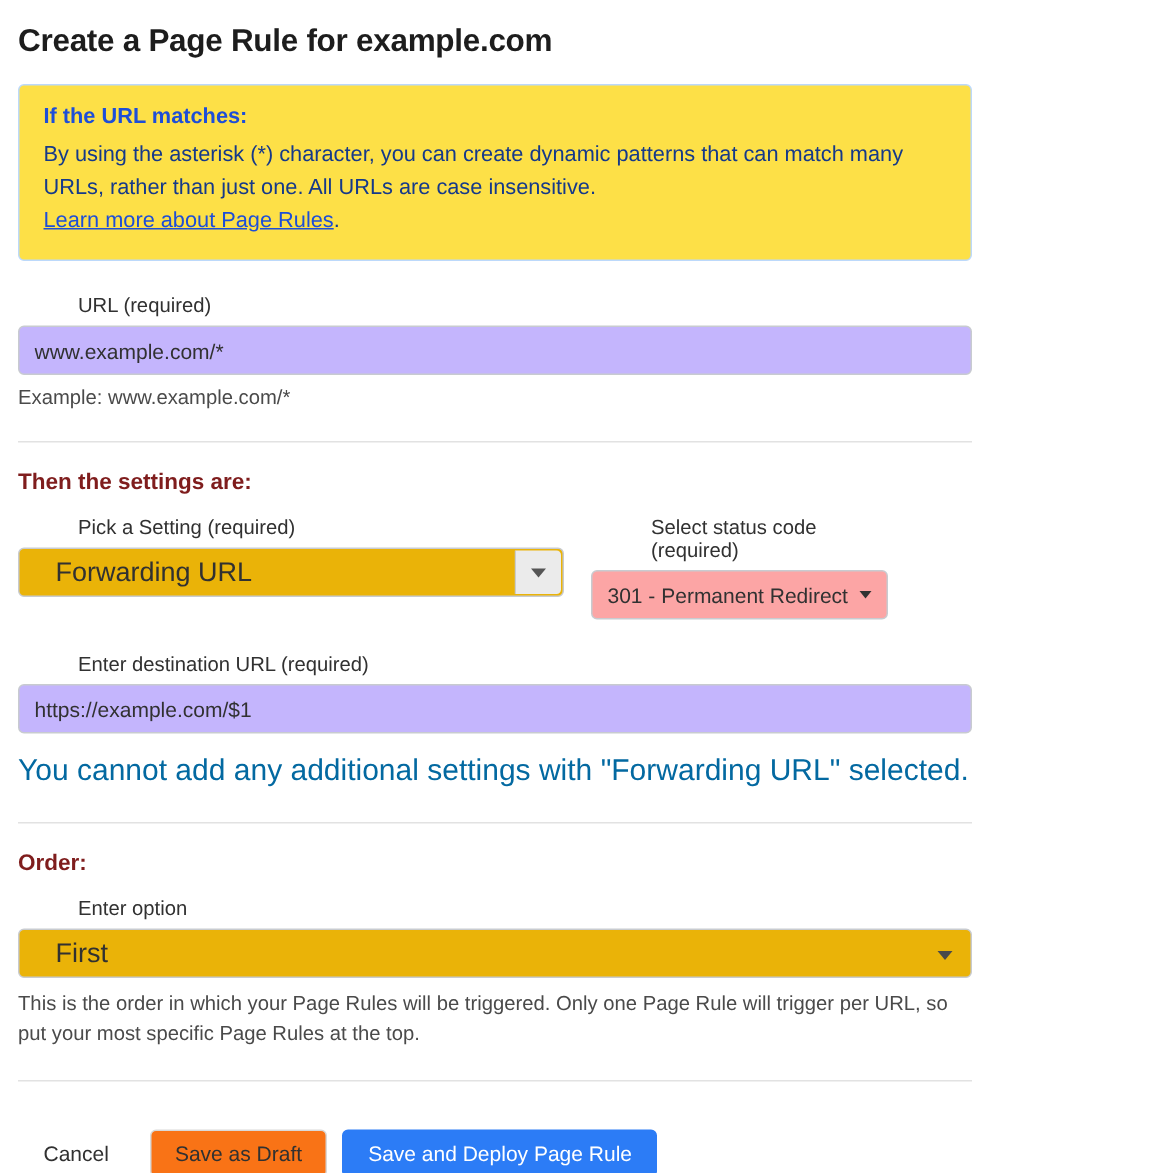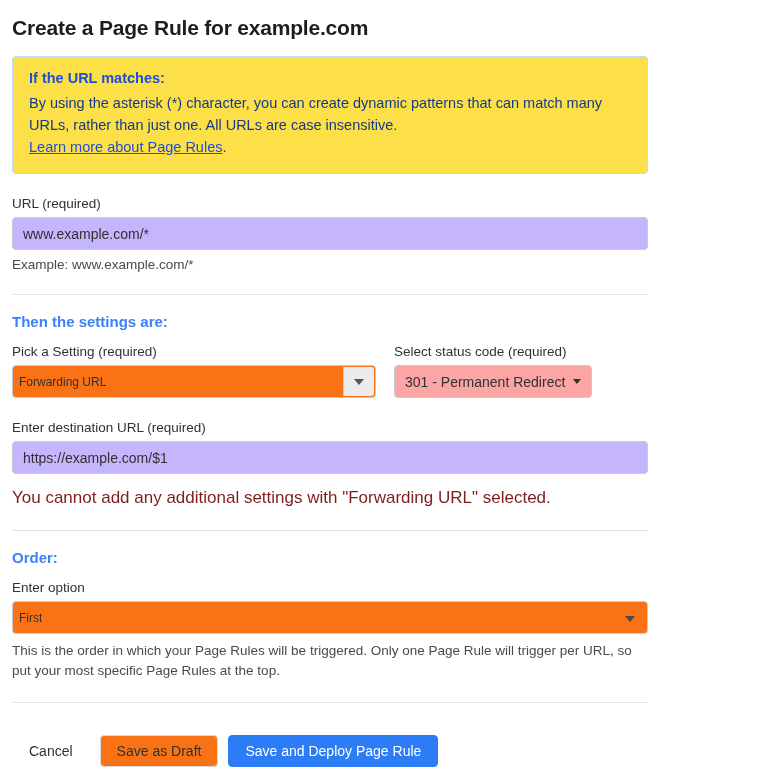--- a/index.html
+++ b/index.html
@@ -46,20 +46,21 @@
   }
   .info-link {
     color: #1d4ed8;
     text-decoration: underline;
     cursor: pointer;
   }
   .field-label {
     font-size: 13.5px;
     color: #313131;
     margin-bottom: 6px;
+    margin-left: 40px;
   }
   .text-input {
     box-sizing: border-box;
     width: 100%;
     height: 33px;
     border: 1px solid #c8cbd0;
     border-radius: 4px;
     padding: 0 10px;
     font-size: 14px;
     font-family: "Liberation Sans", sans-serif;
@@ -68,21 +69,21 @@
     outline: none;
   }
   .hint {
     font-size: 13.5px;
     color: #4a4a4a;
     margin-top: 7px;
   }
   .section-heading {
     font-size: 15px;
     font-weight: bold;
-    color: #3b82f6;
+    color: #7f1d1d;
     margin: 0 0 14px 0;
   }
   hr.sep {
     border: none;
     border-top: 1px solid #e2e2e2;
     margin: 22px 0 18px 0;
   }
   .row {
     display: flex;
     gap: 18px;
@@ -91,26 +92,26 @@
   .col-status { width: 200px; }
   .select-wrap {
     position: relative;
     display: block;
   }
   .select-box {
     box-sizing: border-box;
     height: 33px;
     border: 1px solid #c8cbd0;
     border-radius: 4px;
-    background: #f97316;
-    font-size: 12px;
-    color: #313131;
-    display: flex;
-    align-items: center;
-    padding: 0 6px;
+    background: #eab308;
+    font-size: 18px;
+    color: #313131;
+    display: flex;
+    align-items: center;
+    padding: 0 24px;
     cursor: pointer;
     position: relative;
   }
   .select-box.full { width: 100%; }
   .select-arrow-btn {
     position: absolute;
     top: 1px;
     right: 1px;
     bottom: 1px;
     width: 30px;
@@ -148,22 +149,22 @@
     border-radius: 4px;
     background: #fca5a5;
     font-size: 14px;
     color: #313131;
     display: inline-flex;
     align-items: center;
     padding: 0 10px;
     cursor: pointer;
   }
   .note {
-    font-size: 17px;
-    color: #7f1d1d;
+    font-size: 20px;
+    color: #0369a1;
     margin-top: 14px;
   }
   .order-hint {
     font-size: 13.5px;
     color: #4a4a4a;
     margin-top: 7px;
     line-height: 1.45;
     max-width: 730px;
   }
   .footer {

